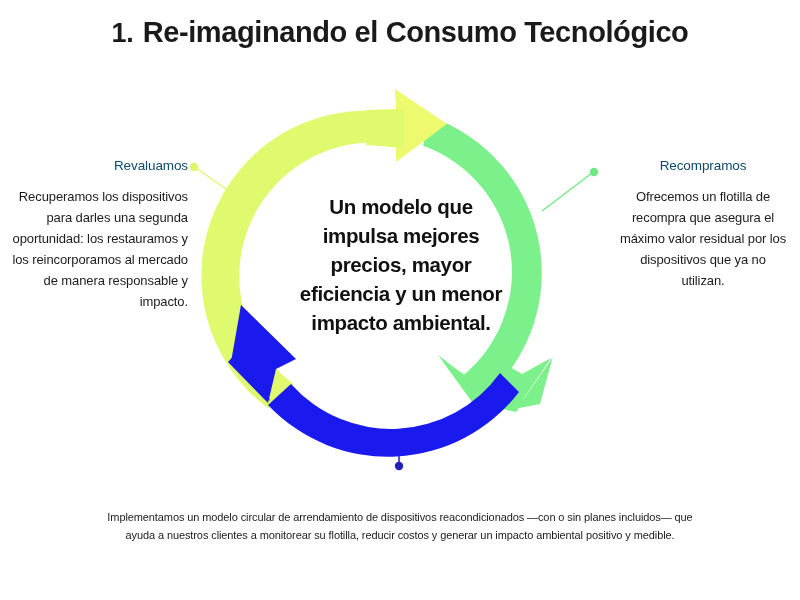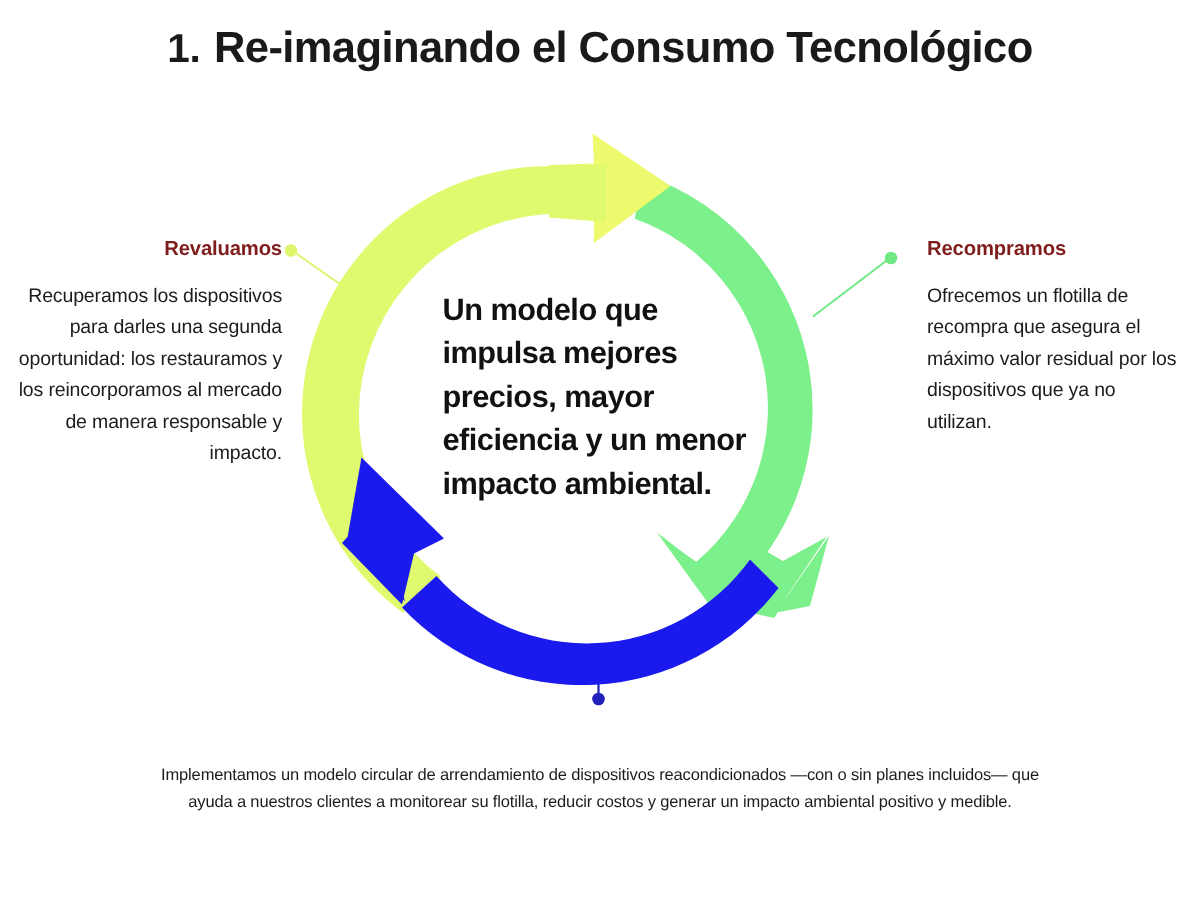--- a/index.html
+++ b/index.html
@@ -53,32 +53,33 @@
     width: 800px;
     height: 600px;
   }
 
   
   .center-copy {
     position: absolute;
     left: 295px;
     top: 192px;
     width: 212px;
+    text-align: center;
     font-size: 20.5px;
     font-weight: bold;
     line-height: 1.42;
     letter-spacing: -0.35px;
     color: #111111;
   }
 
   
   .callout-heading {
     font-size: 13.5px;
-    font-weight: bold;
-    color: #7f1d1d;
+    font-weight: normal;
+    color: #0c4a6e;
     letter-spacing: -0.1px;
   }
   .callout-body {
     font-size: 13px;
     line-height: 1.62;
     color: #1c1c1c;
     letter-spacing: -0.1px;
   }
 
   .callout-left {
@@ -88,21 +89,21 @@
     width: 176px;
     text-align: right;
   }
   .callout-left .callout-body { margin-top: 13px; }
 
   .callout-right {
     position: absolute;
     left: 618px;
     top: 158px;
     width: 170px;
-    text-align: left;
+    text-align: center;
   }
   .callout-right .callout-body { margin-top: 13px; }
 
   .callout-bottom {
     position: absolute;
     left: 100px;
     top: 479px;
     width: 600px;
     text-align: center;
   }

